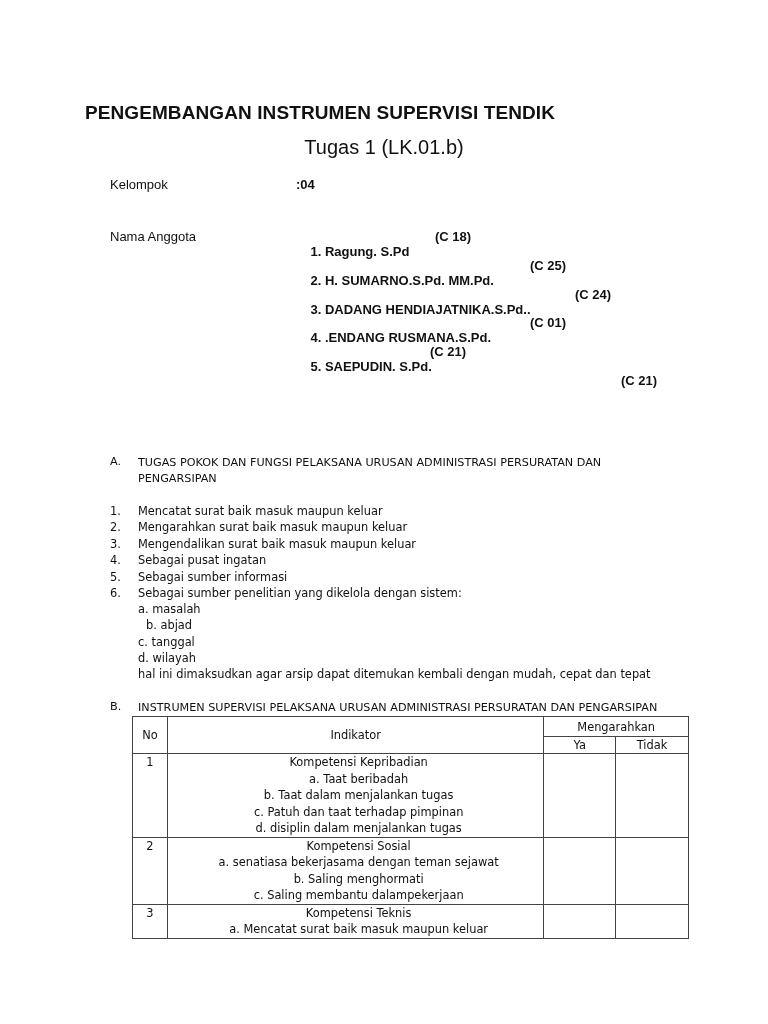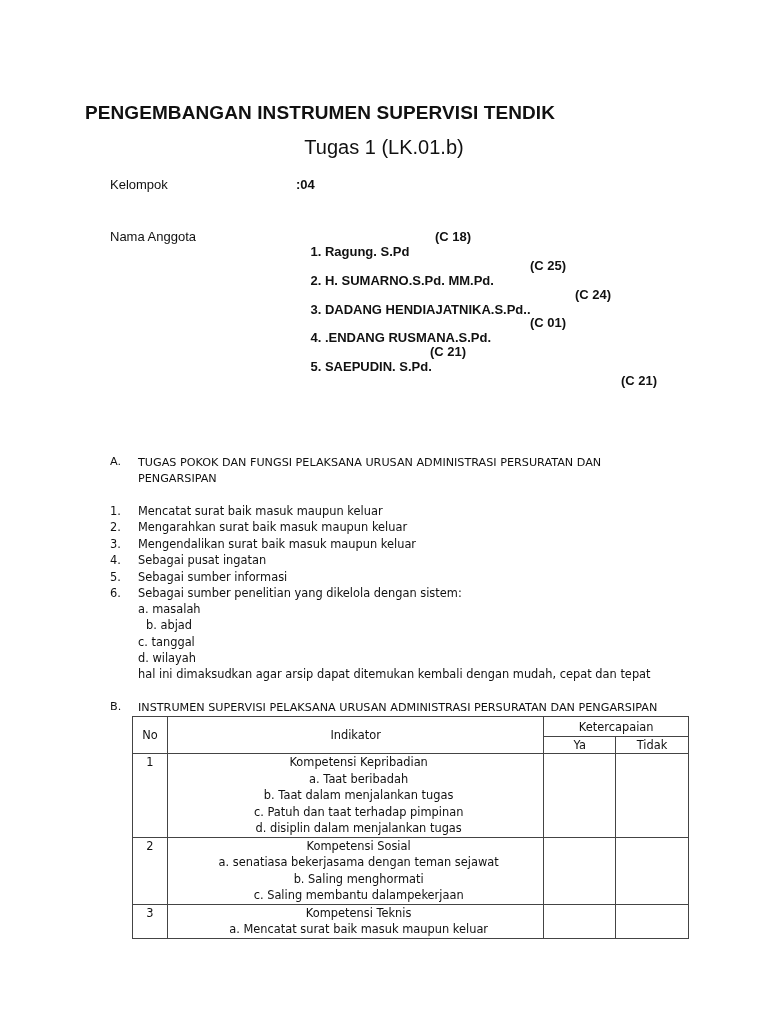--- a/index.html
+++ b/index.html
@@ -126,21 +126,21 @@
   <div class="sec-head calibri" style="top:700px;">
     <span class="letter">B.</span>
     <span class="text">INSTRUMEN SUPERVISI PELAKSANA URUSAN ADMINISTRASI PERSURATAN DAN PENGARSIPAN</span>
   </div>
 
   <table class="instr calibri">
     <thead>
       <tr style="height:20px;">
         <th class="c-no" rowspan="2">No</th>
         <th class="c-ind" rowspan="2">Indikator</th>
-        <th colspan="2">Ketercapaian</th>
+        <th colspan="2">Mengarahkan</th>
       </tr>
       <tr style="height:17px;">
         <th class="c-ya">Ya</th>
         <th class="c-tidak">Tidak</th>
       </tr>
     </thead>
     <tbody>
       <tr>
         <td class="c-no no-cell">1</td>
         <td class="c-ind">

